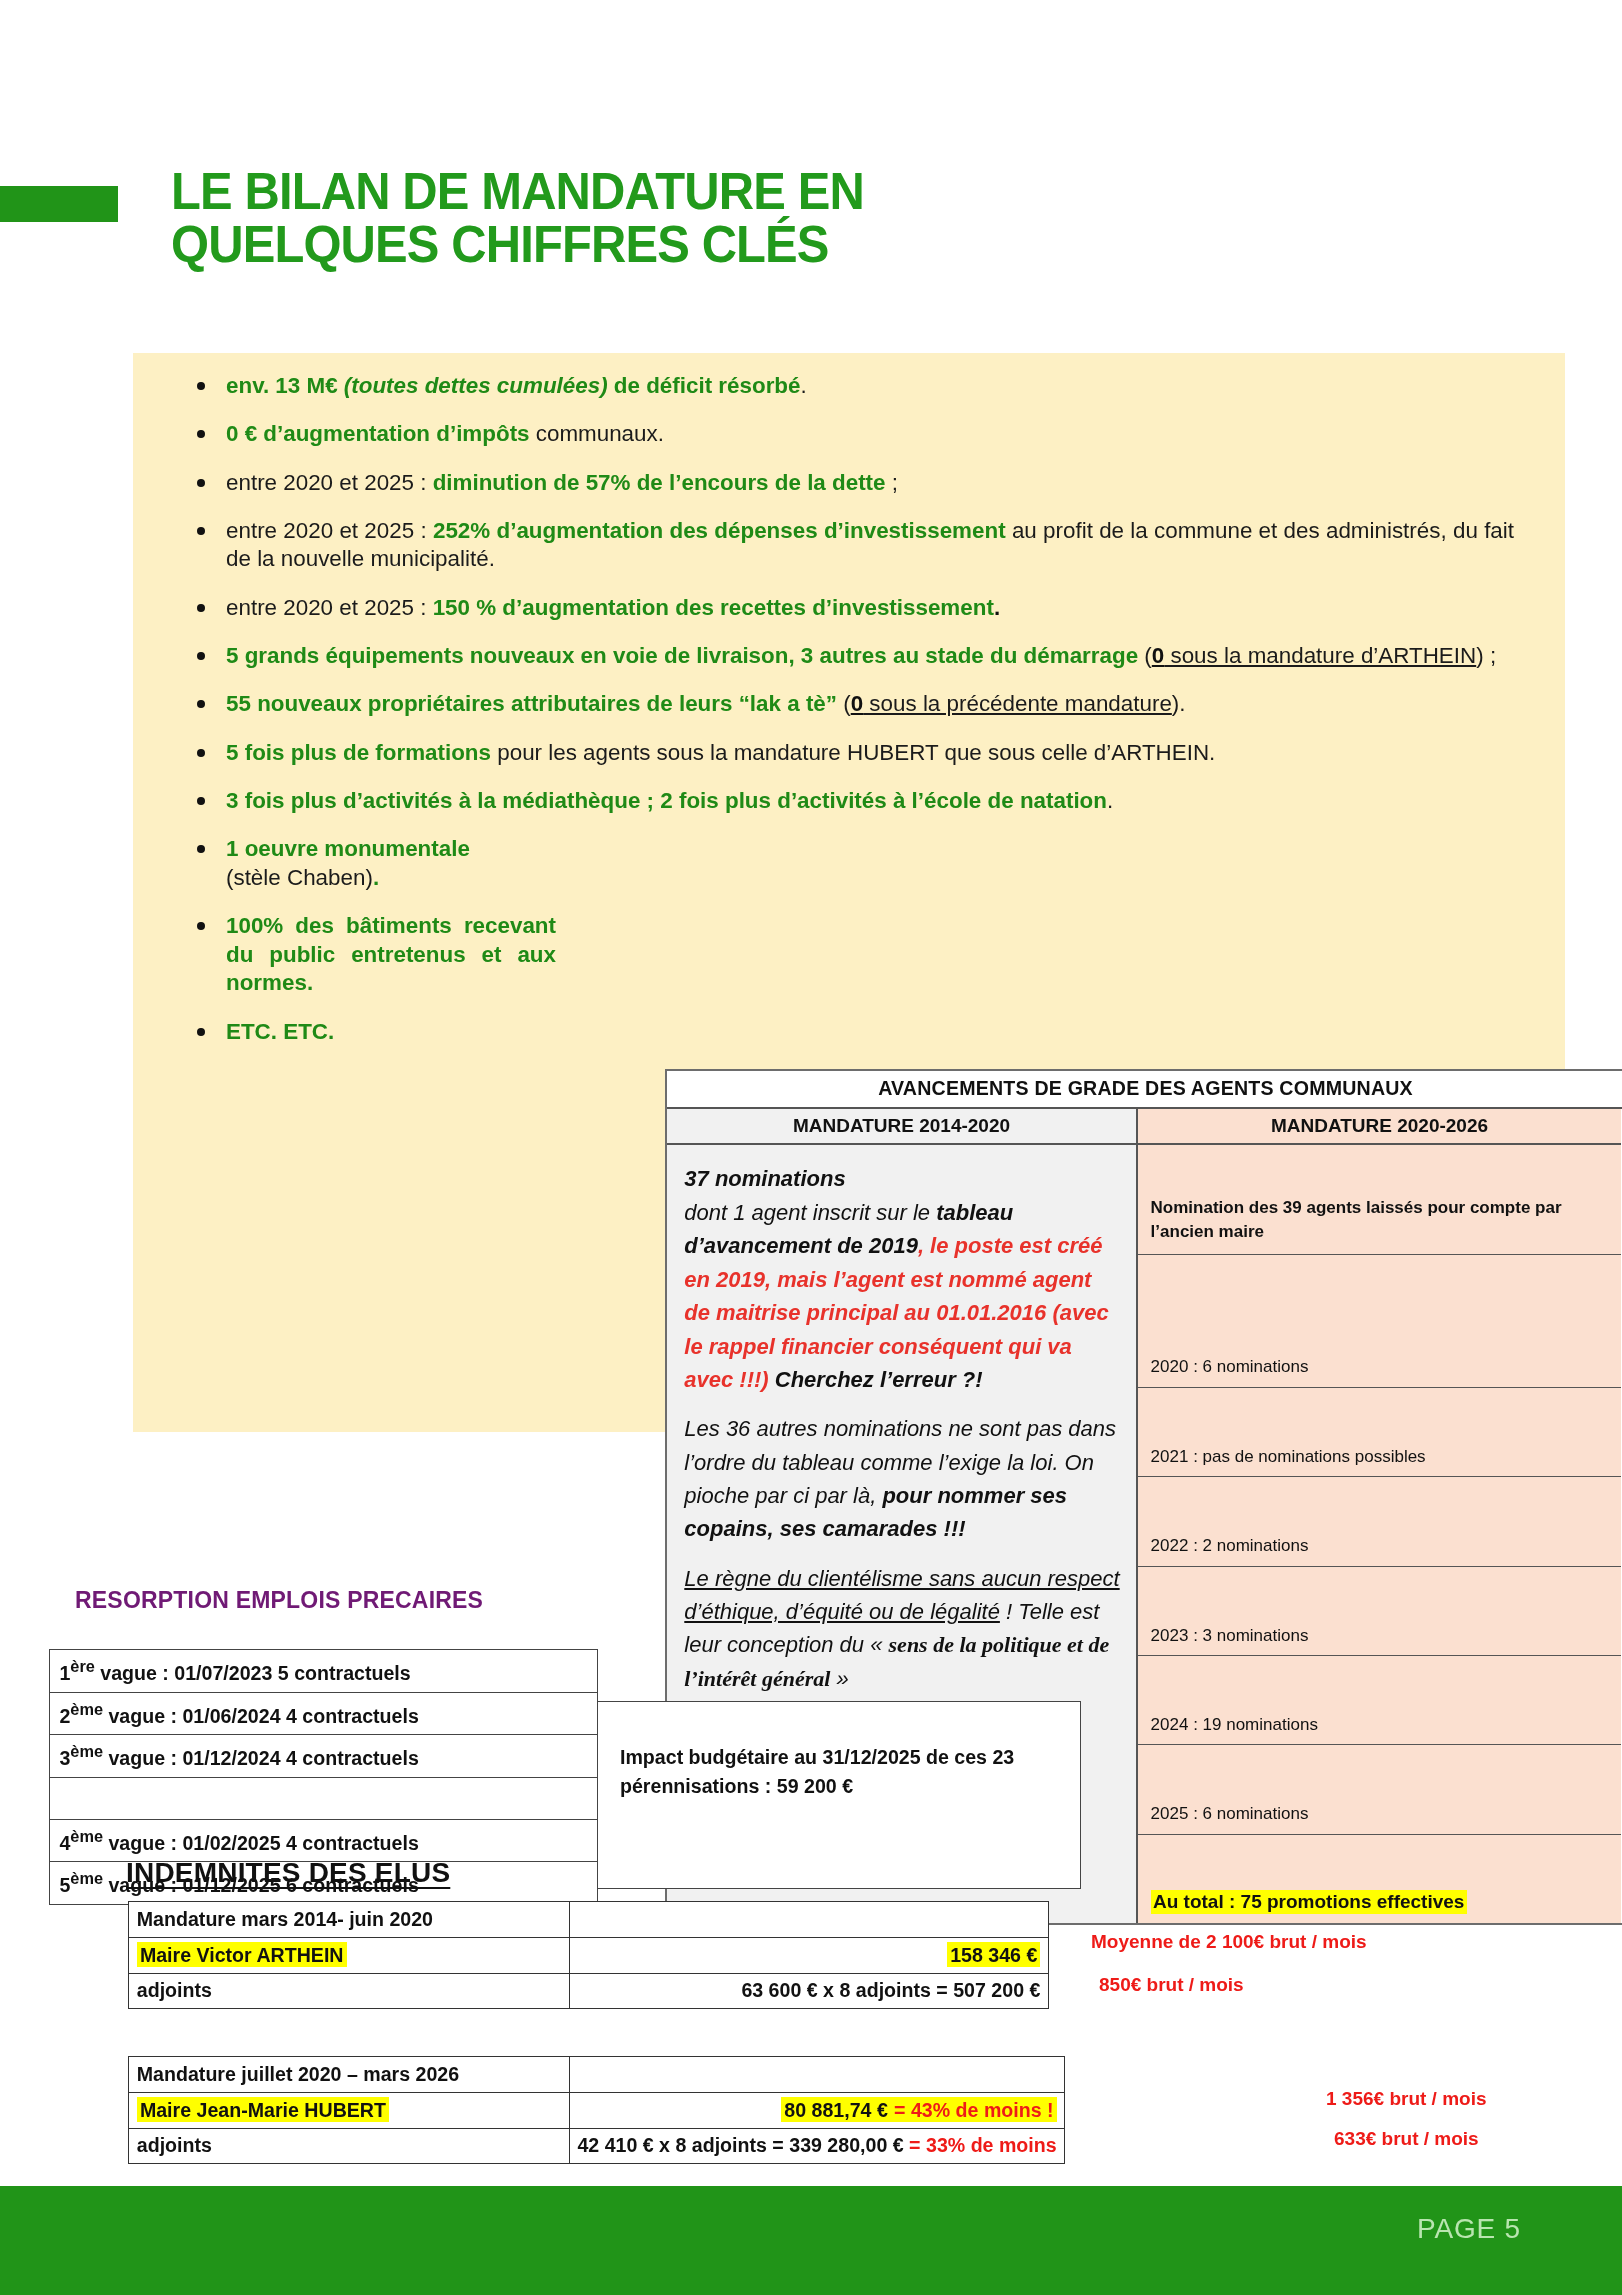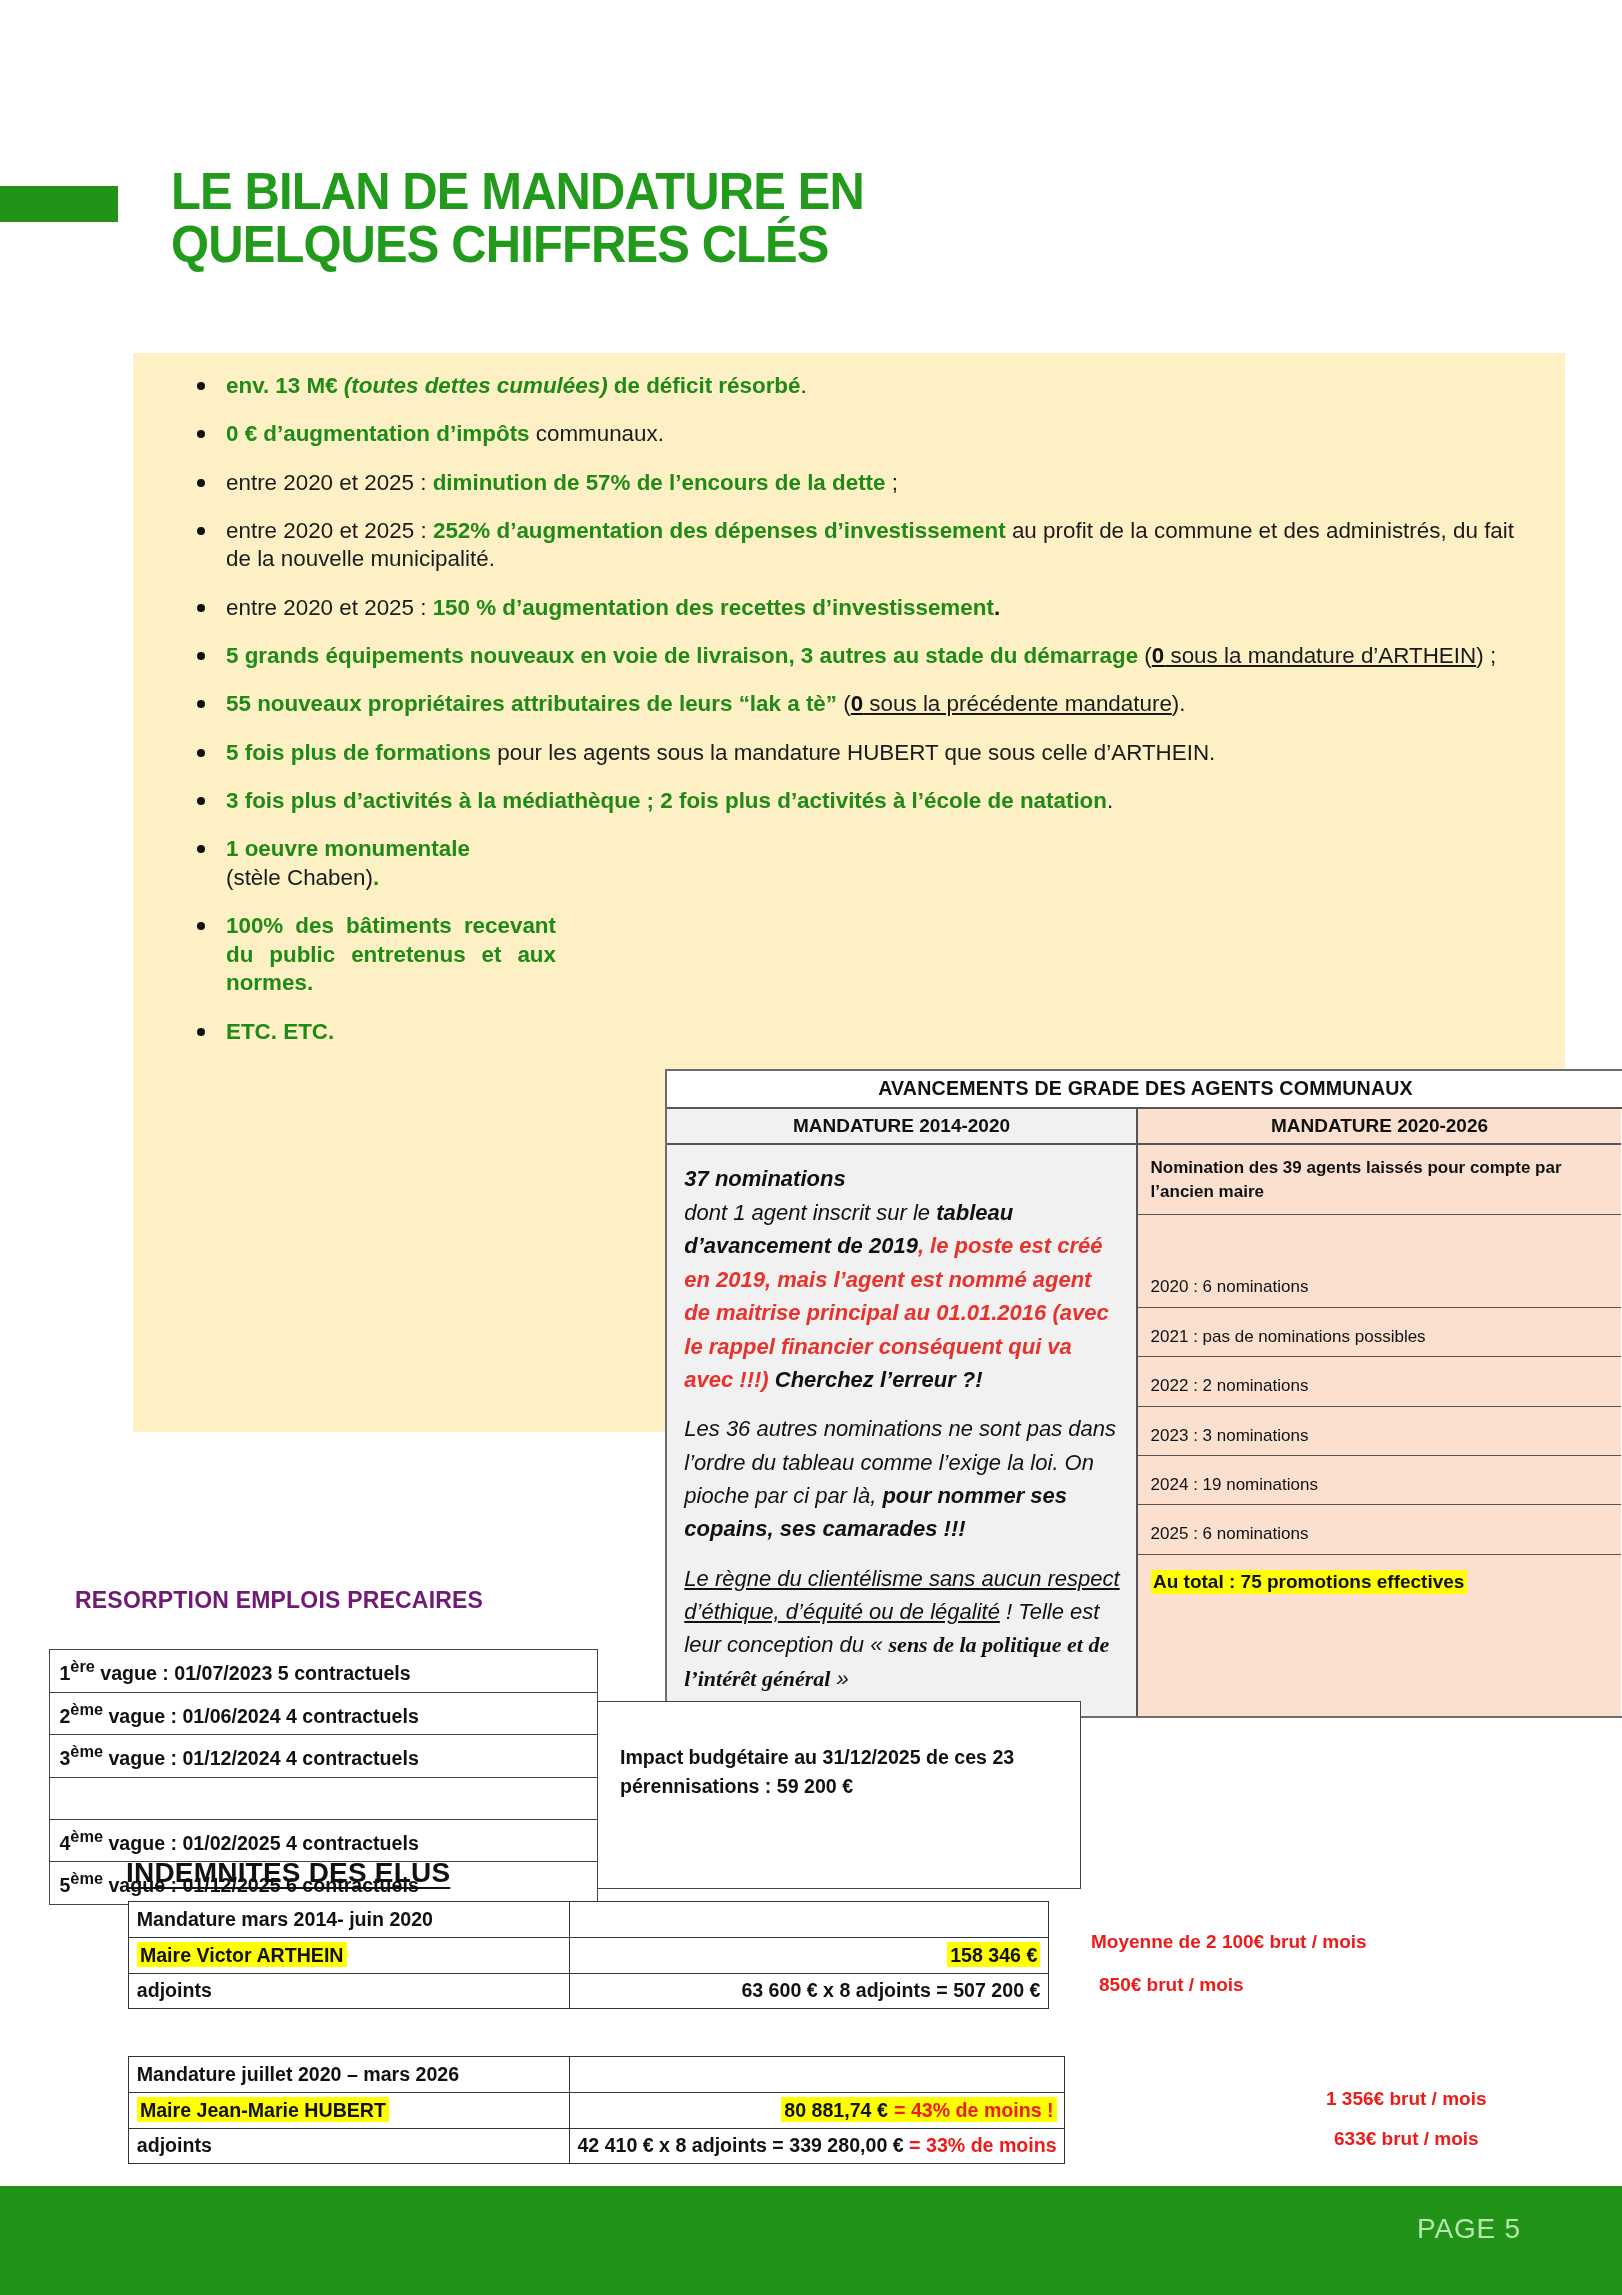--- a/index.html
+++ b/index.html
@@ -84,21 +84,21 @@
   .av-body p{margin:0 0 15.7px;}
   .av-body p:last-child{margin-bottom:0;}
   .red{color:#e8322b;font-weight:bold;}
   .bd{font-weight:bold;}
   .serifb{font-family:"Liberation Serif", serif;font-weight:bold;}
   .rowcell{
     border-bottom:1.6px solid #555;
     padding:11px 12.6px 9.4px;
     font-size:17px;
     min-height:28px;
-    display:flex;align-items:flex-end;
+    display:flex;align-items:flex-end;margin-top:40px;
   }
   .rowcell.tall{height:71px;}
   .rowcell.first{height:49px;align-items:flex-start;font-weight:bold;line-height:1.4;}
   .rowcell.last{border-bottom:none;}
   .yellowhl{background:#ffff00;font-weight:bold;font-size:19px;padding:0.8px 2.4px;}
 
   
   #resorption-title{
     position:absolute;left:75px;top:1587px;
     font-weight:bold;font-size:23px;letter-spacing:0.2px;color:#701a75;

